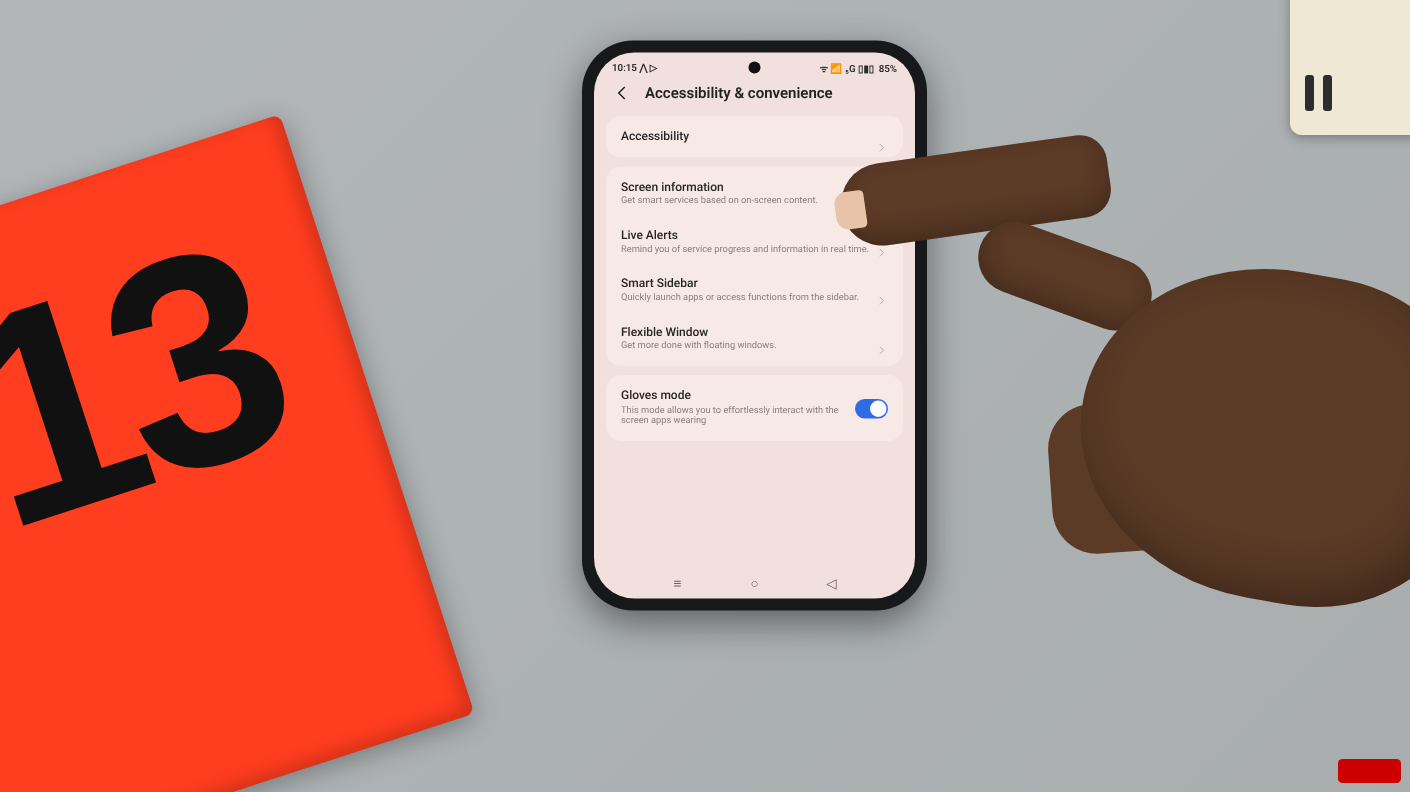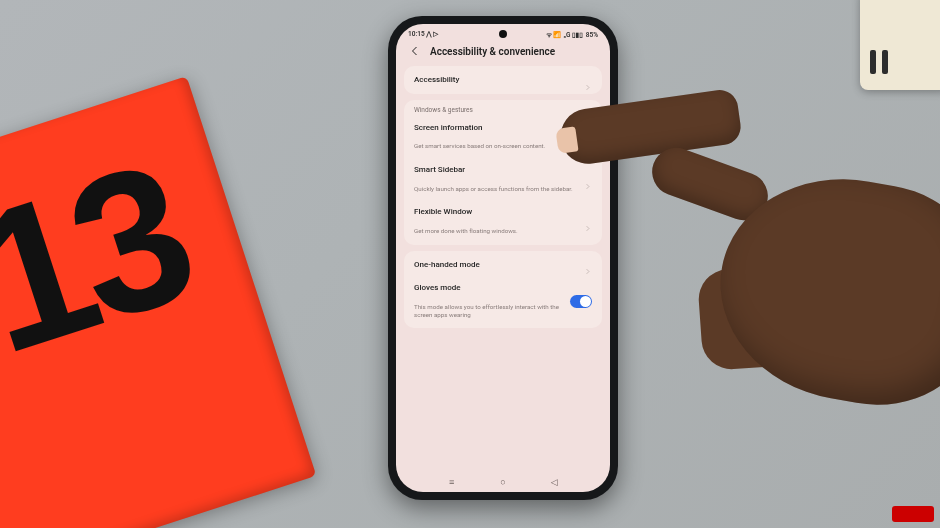--- a/index.html
+++ b/index.html
@@ -97,23 +97,23 @@
     width:180px; height:100px;
     background:#5b3a26;
     border-radius:30px;
     transform: rotate(-4deg);
   }
 
   
   .phone {
     position: absolute;
     left: 388px;
-    top: 16px;
+    top: 27px;
     width: 230px;
-    height: 484px;
+    height: 380px;
     background: #16181a;
     border-radius: 34px;
     padding: 8px;
     box-shadow: 0 8px 25px rgba(0,0,0,0.45);
   }
   .screen {
     width: 100%;
     height: 100%;
     background: #f2e0de;
     border-radius: 27px;
@@ -176,21 +176,21 @@
   .row {
     display:flex;
     align-items:center;
     padding: 7px 10px;
     gap:0;
     position:relative;
     justify-content:flex-end;
   }
   .row .text { flex:1; min-width:0; }
   .row .title { font-size:8px; color:#252525; font-weight:500; line-height:1.2; }
-  .row .sub { font-size:6.2px; color:#8a7e7c; line-height:1.25; margin-top:11px; }
+  .row .sub { font-size:6.2px; color:#8a7e7c; line-height:1.25; margin-top:1px; }
   .chevron {
     width:8px;height:8px;flex:none;
   }
   .chevron svg { width:7px;height:7px;stroke:#a99c99;stroke-width:2;fill:none; }
 
   .toggle {
     width:22px;height:13px;
     background:#2e6be6;
     border-radius:8px;
     position:relative;
@@ -264,33 +264,41 @@
           <div class="text">
               <div class="title">Accessibility</div>
             </div>
           <div class="chevron"><svg viewBox="0 0 24 24">
                 <path d="M9 4 L17 12 L9 20"></path>
               </svg></div>
         </div>
       </div>
 
       <div class="card">
-        <div class="section-label">Windows &amp; gestures</div>
 
         <div class="row">
           <div class="text">
             <div class="title">Screen information</div>
             <div class="sub">Get smart services based on on-screen content.</div>
           </div>
           <div class="chevron"><svg viewBox="0 0 24 24">
                 <path d="M9 4 L17 12 L9 20"></path>
               </svg></div>
         </div>
 
 
+        <div class="row">
+          <div class="text">
+            <div class="title">Live Alerts</div>
+            <div class="sub">Remind you of service progress and information in real time.</div>
+          </div>
+          <div class="chevron"><svg viewBox="0 0 24 24">
+                <path d="M9 4 L17 12 L9 20"></path>
+              </svg></div>
+        </div>
 
         <div class="row">
           <div class="text">
             <div class="title">Smart Sidebar</div>
             <div class="sub">Quickly launch apps or access functions from the sidebar.</div>
           </div>
           <div class="chevron"><svg viewBox="0 0 24 24">
                 <path d="M9 4 L17 12 L9 20"></path>
               </svg></div>
         </div>
@@ -300,28 +308,20 @@
             <div class="title">Flexible Window</div>
             <div class="sub">Get more done with floating windows.</div>
           </div>
           <div class="chevron"><svg viewBox="0 0 24 24">
                 <path d="M9 4 L17 12 L9 20"></path>
               </svg></div>
         </div>
       </div>
 
       <div class="card">
-        <div class="row">
-          <div class="text">
-              <div class="title">One-handed mode</div>
-            </div>
-          <div class="chevron"><svg viewBox="0 0 24 24">
-                <path d="M9 4 L17 12 L9 20"></path>
-              </svg></div>
-        </div>
         <div class="row">
           <div class="text">
             <div class="title">Gloves mode</div>
             <div class="sub">This mode allows you to effortlessly interact with the screen apps wearing</div>
           </div>
           <div class="toggle"></div>
         </div>
       </div>
 
     </div>

